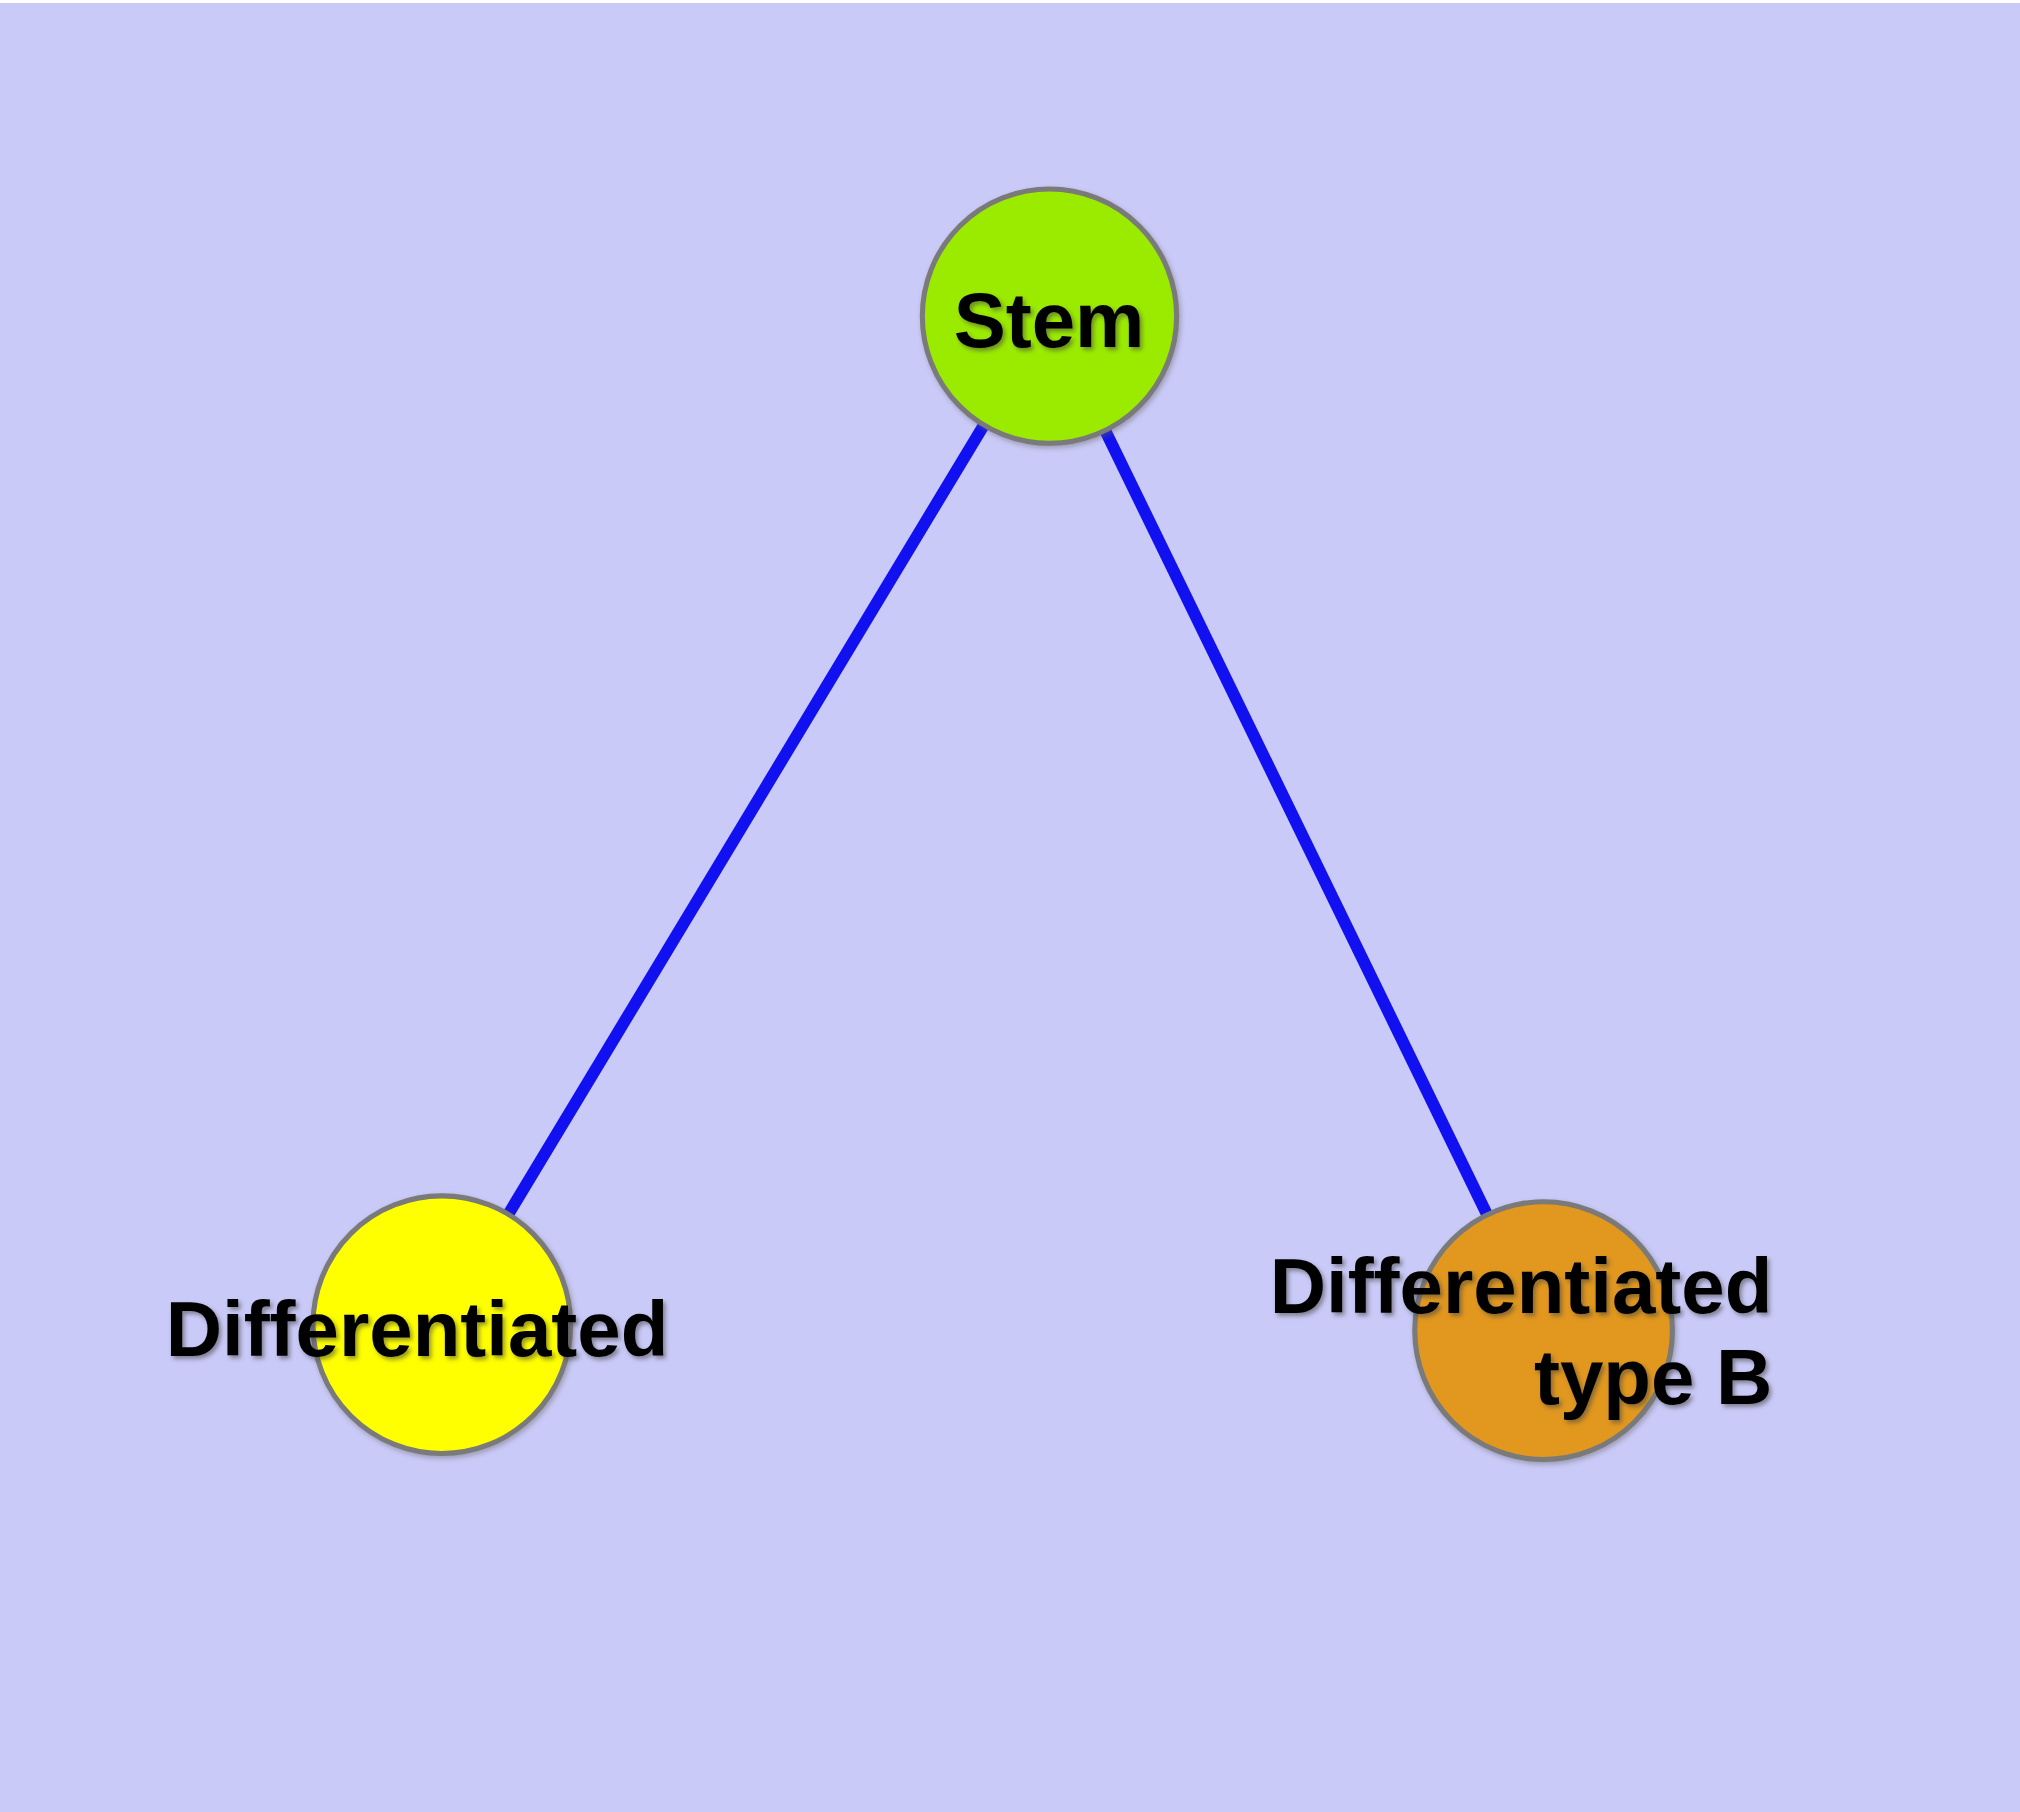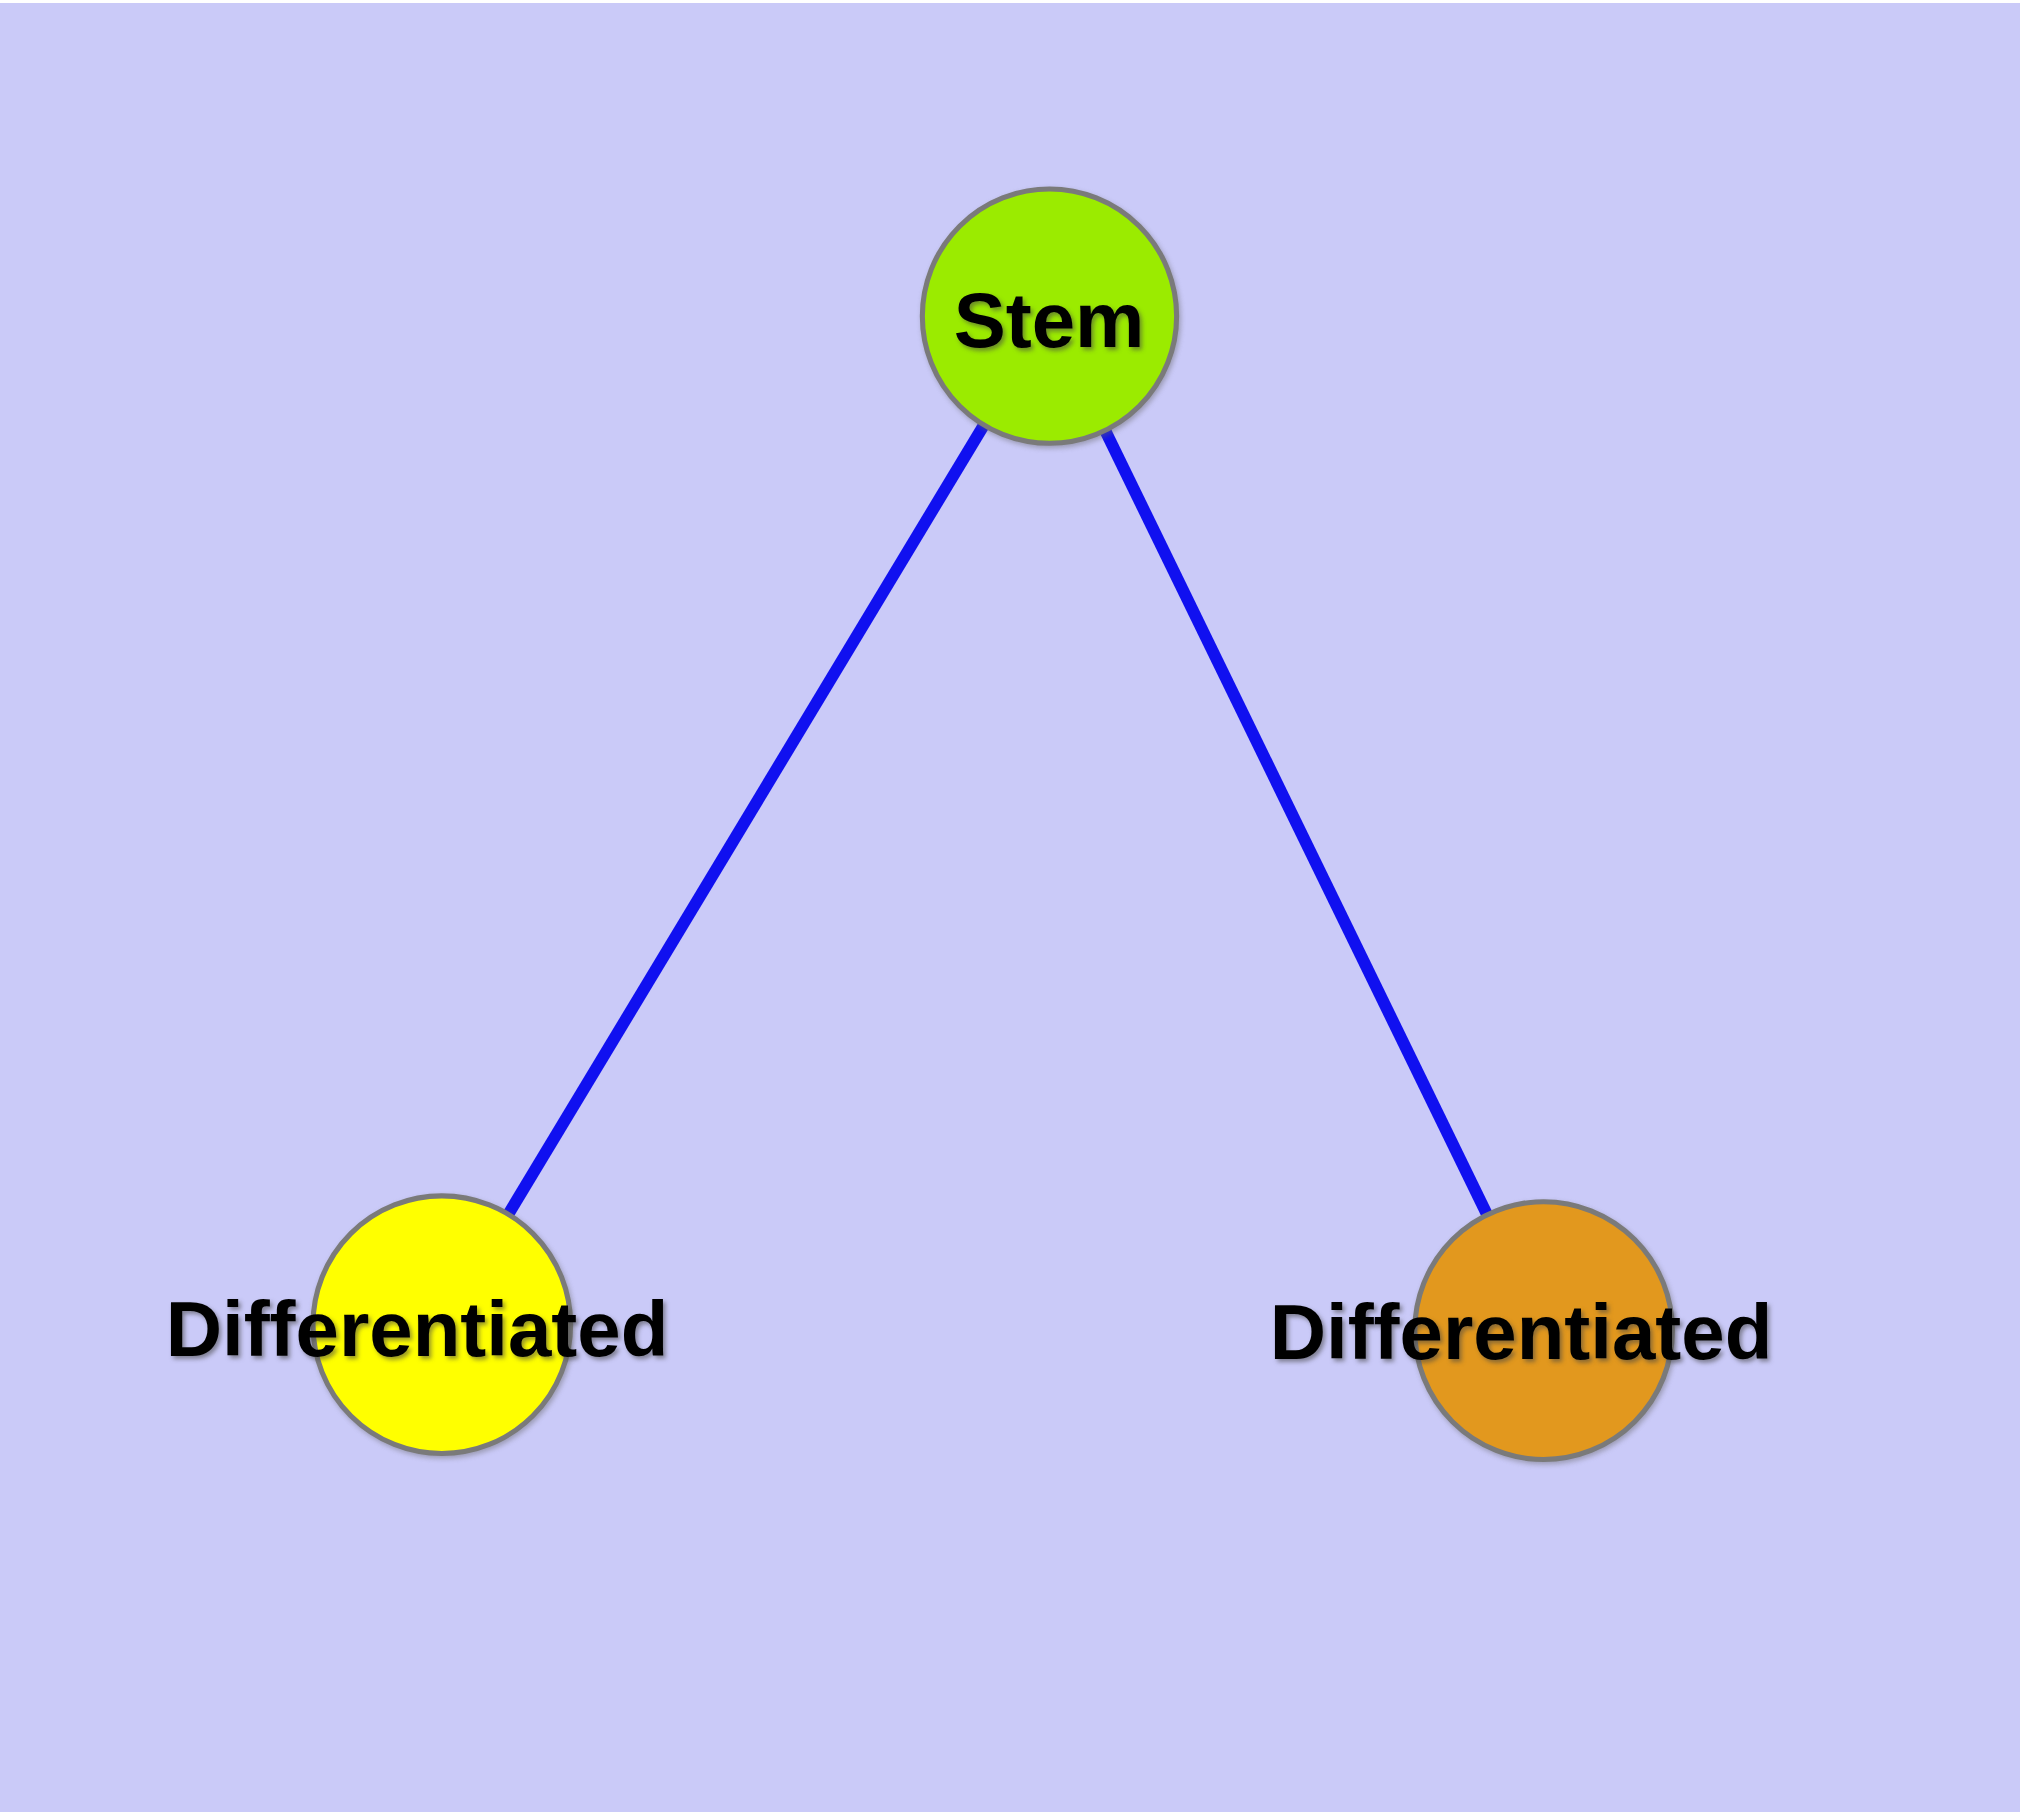--- a/index.html
+++ b/index.html
@@ -66,15 +66,16 @@
   <div class="node-label" style="left:1049px; top:320px;">
     <span>Stem</span>
   </div>
 
   <div class="node-label" style="left:417px; top:1329px;">
     <span>Differentiated</span><br>
   </div>
 
   <div class="node-label" style="left:1521px; top:1332px;">
     <span>Differentiated</span><br>
+    <span>type B</span>
   </div>
 </div>
 
 
 </body></html>

